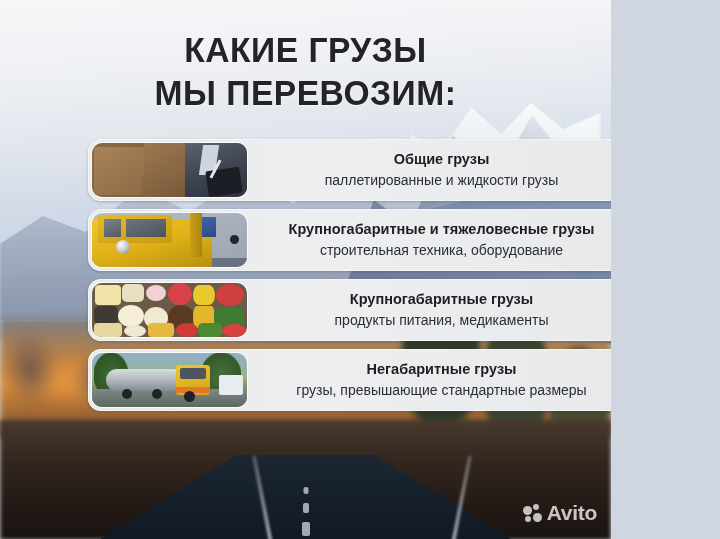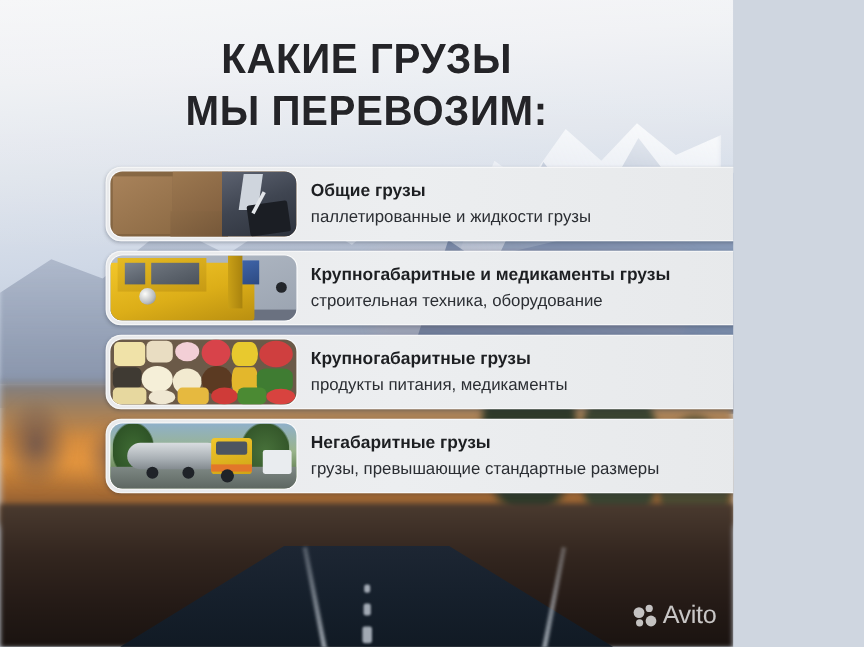--- a/index.html
+++ b/index.html
@@ -107,21 +107,21 @@
     font-weight:bold;
     letter-spacing:.5px;
     line-height:1.24;
     color:#242428;
     text-shadow:0 1px 2px rgba(255,255,255,.55);
     transform:scaleX(.96);
   }
 
   
   .cards {
-    position:absolute; left:88px; top:139px; width:540px; z-index:5;
+    position:absolute; left:88px; top:139px; width:540px; z-index:5;text-align:center;
   }
   .card {
     display:flex; align-items:center;
     height:62px; margin-bottom:8px;
     background:linear-gradient(to right,#e9eaec 0%, #eceef0 45%, #e7e9eb 100%);
     border-radius:13px;
     box-shadow:0 1px 3px rgba(40,45,60,.28), 0 0 0 1px rgba(255,255,255,.55) inset;
     padding:4px;
     overflow:hidden;
   }
@@ -221,21 +221,21 @@
     position:absolute; right:14px; bottom:14px; z-index:8;
     display:flex; align-items:center; gap:5px;
     opacity:.82;
   }
   .avito .logo { position:relative; width:19px; height:19px; }
   .avito .logo s { position:absolute; border-radius:50%; background:#e8e8e8; display:block; }
   .avito .logo .c1 { left:0; top:2px; width:9px; height:9px; }
   .avito .logo .c2 { left:10px; top:0; width:6px; height:6px; }
   .avito .logo .c3 { left:2px; top:12px; width:6px; height:6px; }
   .avito .logo .c4 { left:10px; top:9px; width:9px; height:9px; }
-  .avito .word { font-size:21px; font-weight:normal; color:#ededed; letter-spacing:-.3px; }
+  .avito .word { font-size:21px; font-weight:bold; color:#ededed; letter-spacing:-.3px; }
 </style>
 </head>
 <body>
 
 <div id="stage">
 
   <div class="bg">
     <div class="sky"></div>
     <div class="mtn-far"></div>
     <div class="mtn-right"></div>
@@ -284,21 +284,21 @@
           <i class="body"></i>
           <i class="cab"></i>
           <i class="win"></i>
         <i class="win2"></i>
           <i class="lamp"></i>
           <i class="arm"></i>
           <i class="blue"></i>
           <i class="dot"></i>
       </div>
       <div class="txt">
-        <div class="title">Крупногабаритные и медикаменты грузы</div>
+        <div class="title">Крупногабаритные и тяжеловесные грузы</div>
         <div class="sub">строительная техника, оборудование</div>
       </div>
     </div>
 
     <div class="card">
       <div class="thumb t3">
         <span class="f1"></span>
           <span class="f2"></span>
           <span class="f3"></span>
           <span class="f4"></span>

